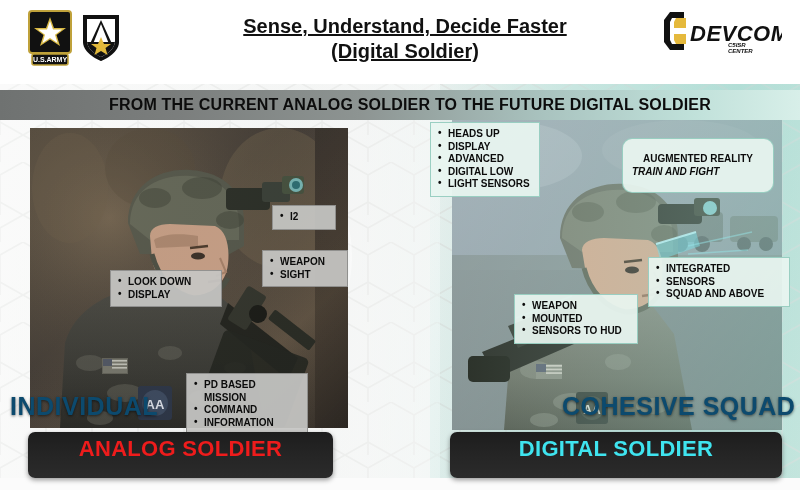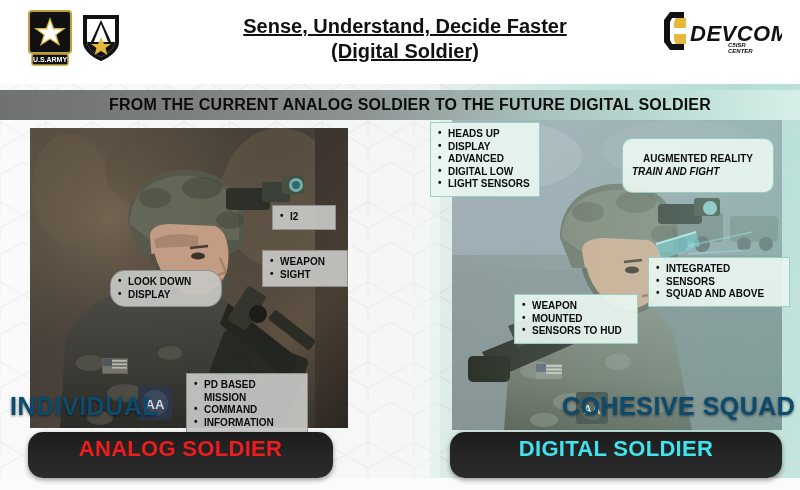--- a/index.html
+++ b/index.html
@@ -100,21 +100,21 @@
   .callout li::before{
     content:"•";position:absolute;left:1px;top:-1px;font-size:10px;
   }
   .callout .sub{display:block;padding-left:0;}
   .callout.plain{padding:14px 9px;border-radius:10px;}
   .callout.plain .l1{text-align:center;}
   .callout.plain .l2{font-style:italic;}
 
   .c-i2{left:272px;top:205px;width:64px;}
   .c-weaponsight{left:262px;top:250px;width:86px;}
-  .c-lookdown{left:110px;top:270px;width:112px;border-radius:15px;}
+  .c-lookdown{left:110px;top:270px;width:112px;}
   .c-pd{left:186px;top:373px;width:122px;}
 
   .c-heads{left:430px;top:122px;width:110px;}
   .c-ar{left:622px;top:138px;width:152px;}
   .c-integrated{left:648px;top:257px;width:142px;}
   .c-weaponhud{left:514px;top:294px;width:124px;}
 
   
   .biglabel{
     position:absolute;z-index:22;
@@ -122,21 +122,21 @@
     letter-spacing:0.5px;white-space:nowrap;
     text-shadow:0 1px 3px rgba(0,0,0,.55);
   }
   .lbl-individual{left:10px;top:392px;}
   .lbl-cohesive{left:562px;top:392px;}
 
   
   .barblk{
     position:absolute;z-index:24;height:46px;
     background:linear-gradient(180deg,#1d1d1d 0%,#252525 50%,#2b2b2b 100%);
-    border-radius:15px;
+    border-radius:7px;
     box-shadow:0 2px 5px rgba(0,0,0,.4);
   }
   .barblk span{
     position:absolute;left:0;right:0;top:4px;
     text-align:center;font-size:22px;font-weight:bold;
     letter-spacing:0.3px;
   }
   .bar-analog{left:28px;top:432px;width:305px;}
   .bar-analog span{color:#ee1c1c;}
   .bar-digital{left:450px;top:432px;width:332px;}

